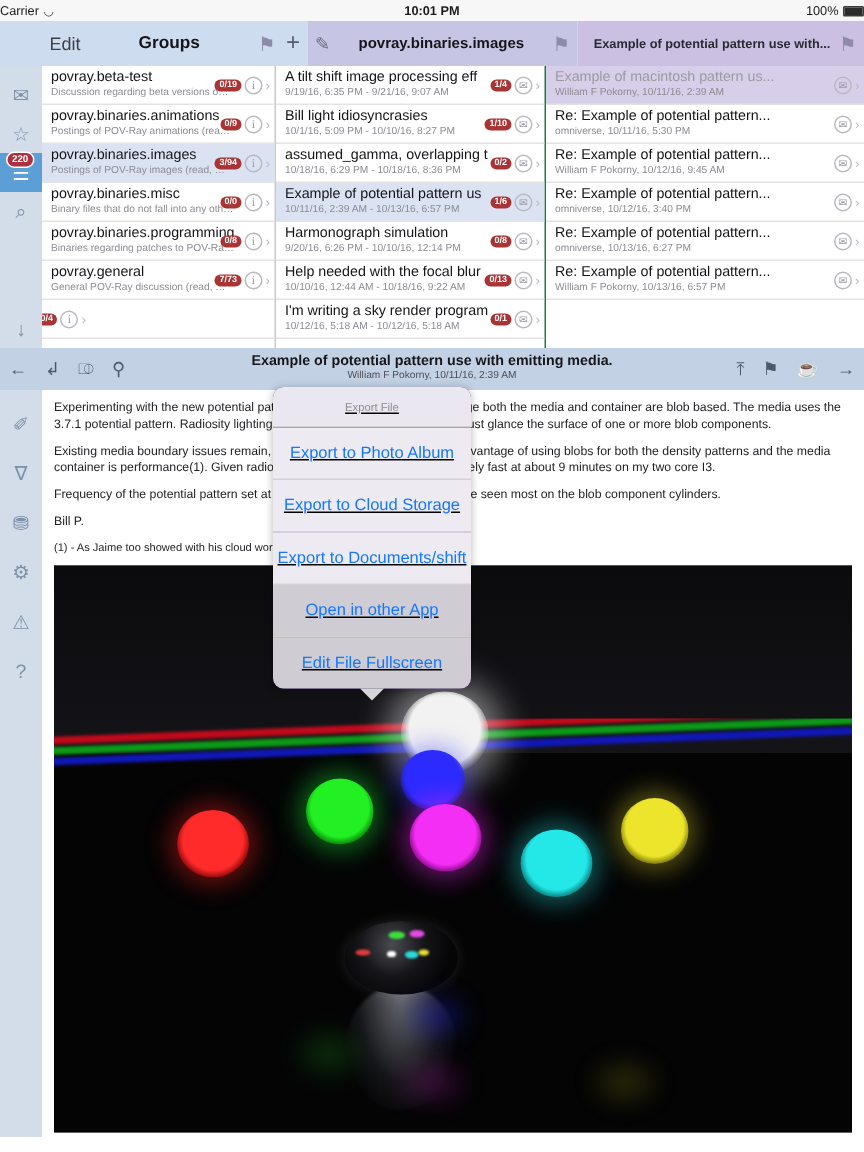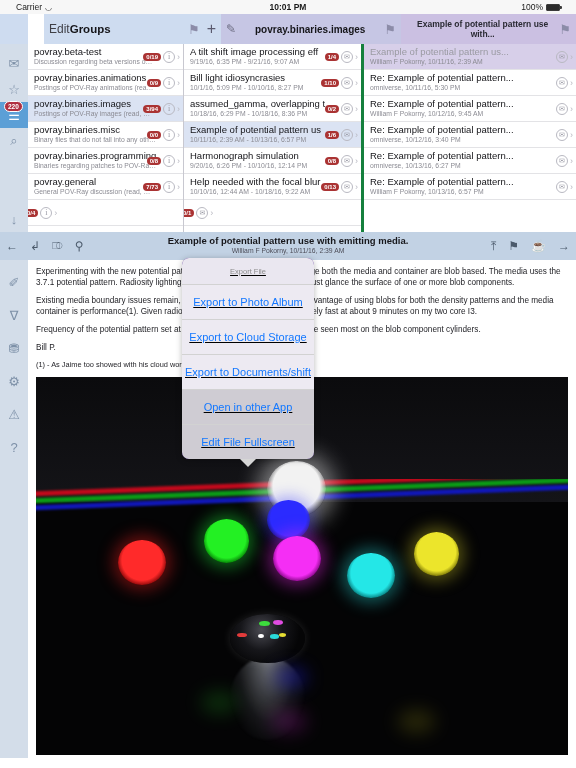--- a/index.html
+++ b/index.html
@@ -6,34 +6,34 @@
   html,body { width:576px; height:768px; overflow:hidden; }
   body {
     font-family:"Liberation Sans", sans-serif;
     background:#ffffff;
     -webkit-font-smoothing:antialiased;
   }
   
   .statusbar {
     height:14px; display:flex; align-items:center;
     background:#f7f7f7; font-size:8.5px; color:#1a1a1a;
-    padding:0 16px; position:relative;
+    padding:0 0; position:relative;
   }
   .sb-left { display:flex; align-items:center; gap:3px; }
   .sb-center { position:absolute; left:0; right:0; text-align:center; font-weight:bold; font-size:8.5px;}
   .sb-right { margin-left:auto; display:flex; align-items:center; gap:3px; z-index:2;}
   .batt { width:14px; height:7px; border:1px solid #3a3a3a; border-radius:1px; position:relative;}
   .batt:after{content:"";position:absolute;right:-3px;top:1.5px;width:2px;height:3px;background:#3a3a3a;border-radius:0 1px 1px 0;}
   .batt i{display:block;height:100%;background:#2b2b2b;width:100%;}
   .wifi { font-size:8px; }
 
   
   .navrow { display:flex; height:30px; }
   .nav-seg { display:flex; align-items:center; position:relative; height:30px; }
-  .nav-groups { width:205px; background:#cedcf0;margin-left:16px; }
+  .nav-groups { width:205px; background:#cedcf0; }
   .nav-thread { width:180px; background:#c6c6e4; }
   .nav-msg    { flex:1; background:#cbc0e2; }
   .nav-rail   { width:28px; background:#cedcf0; }
   .nav-btn { font-size:12px; color:#3f3f46; cursor:default; }
   .nav-title { font-weight:bold; font-size:11.5px; color:#16161a; }
   .nav-title-sm { font-weight:bold; font-size:8.5px; color:#2a2a33; }
   .flagico { font-size:13px; color:#8c8ca8; line-height:1; }
   .plusico { font-size:16px; color:#5a5a6e; line-height:1; }
   .pencilico { font-size:12px; color:#6b6b80; }
 
@@ -54,21 +54,21 @@
   .rail-badge {
     position:absolute; top:-1px; left:4px; background:#b03040; color:#fff;
     font-size:6.5px; border-radius:6px; padding:1px 3px; font-weight:bold;
     border:1px solid #fff;
   }
   .rail-gap{ flex:1; }
 
   
   .list { background:#fff; overflow:hidden; position:relative; }
   .list.groups { width:156px; border-right:1px solid #c8c8d0; }
-  .list.threads { width:180px; border-right:3px solid #15803d; }
+  .list.threads { width:180px; border-right:1px solid #15803d; }
   .list.msgs { flex:1; }
   .row {
     display:flex; align-items:center; padding:2px 3px 2px 6px;
     border-bottom:1px solid #e3e3e6; height:26px; position:relative;
   }
   .row.sel { background:#dbe3f3; }
   .row.sel-purple { background:#d7cfe9; }
   .row-txt { flex:1; min-width:0; }
   .row-title { font-size:9.5px; color:#141418; white-space:nowrap; overflow:hidden; text-overflow:ellipsis; line-height:1.15; }
   .row-title.read { color:#9a9aa2; }
@@ -164,21 +164,21 @@
     <span class="batt">
         <i></i>
       </span>
   </div>
 </div>
 
 <div class="navrow">
   <div class="nav-rail"></div>
   <div class="nav-seg nav-groups" style="width:177px;padding:0 5px;">
     <span class="nav-btn">Edit</span>
-    <span class="nav-title" style="flex:1;text-align:left;">Groups</span>
+    <span class="nav-title" style="flex:1;text-align:center;">Groups</span>
     <span class="flagico">⚑</span>
     <span class="plusico" style="margin-left:7px;">+</span>
   </div>
   <div class="nav-seg nav-thread" style="padding:0 5px;">
     <span class="pencilico">✎</span>
     <span class="nav-title" style="flex:1;text-align:center;font-size:10px;">povray.binaries.images</span>
     <span class="flagico">⚑</span>
   </div>
   <div class="nav-seg nav-msg" style="padding:0 5px;">
     <span class="nav-title-sm" style="flex:1;text-align:center;">Example of potential pattern use with...</span>
@@ -319,30 +319,34 @@
       <div class="row">
         <div class="row-txt">
           <div class="row-title">Help needed with the focal blur</div>
           <div class="row-sub">10/10/16, 12:44 AM - 10/18/16, 9:22 AM</div>
         </div>
         <span class="cnt-badge">0/13</span>
         <span class="circ-msg">✉</span>
         <span class="chev">›</span>
       </div>
       <div class="row">
+        <div class="row-txt">
+          <div class="row-title">I'm writing a sky render program</div>
+          <div class="row-sub">10/12/16, 5:18 AM - 10/12/16, 5:18 AM</div>
+        </div>
         <span class="cnt-badge">0/1</span>
         <span class="circ-msg">✉</span>
         <span class="chev">›</span>
       </div>
       <div class="row"></div>
     </div>
   <div class="list msgs" id="messages-list">
       <div class="row sel-purple">
         <div class="row-txt">
-          <div class="row-title read">Example of potential pattern us...</div>
+          <div class="row-title read">Example of macintosh pattern us...</div>
           <div class="row-sub">William F Pokorny, 10/11/16, 2:39 AM</div>
         </div>
         <span class="circ-msg">✉</span>
         <span class="chev">›</span>
       </div>
       <div class="row">
         <div class="row-txt">
           <div class="row-title">Re: Example of potential pattern...</div>
           <div class="row-sub">omniverse, 10/11/16, 5:30 PM</div>
         </div>

